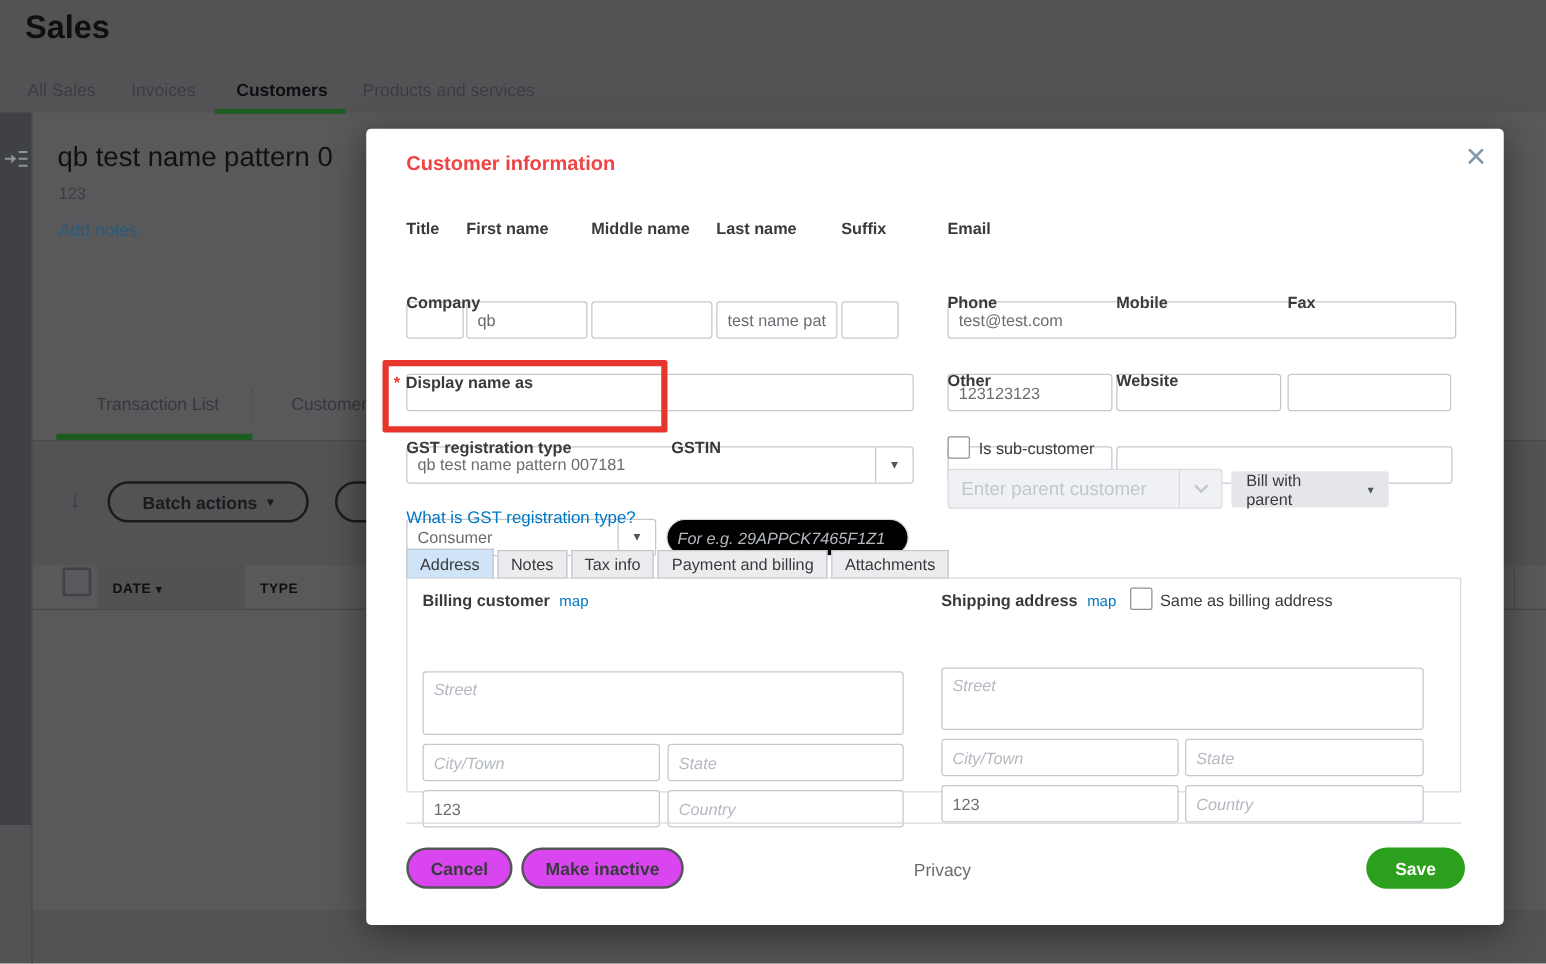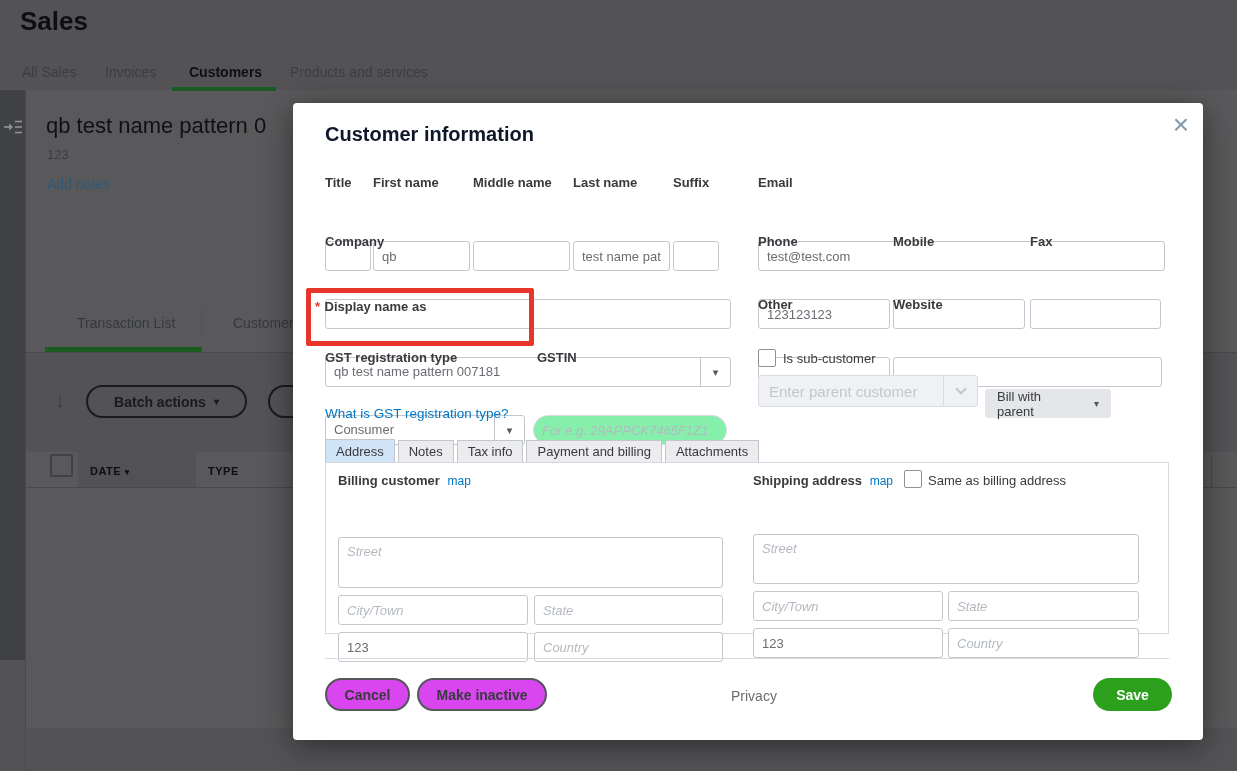--- a/index.html
+++ b/index.html
@@ -32,21 +32,21 @@
            background:#ffffff; border-radius:4px;
            box-shadow:0 6px 30px rgba(0,0,0,.45); z-index:10; }
   .lbl { font-size:13px; font-weight:600; color:#393a3d; }
   .lbl-n { font-size:13px; font-weight:400; color:#393a3d; }
   .fld { position:absolute; height:30px; border:1px solid #c3c8ce; border-radius:3px;
          font-family:"Liberation Sans",sans-serif; font-size:13px; color:#6b6c72;
          padding:0 8px; background:#fff; overflow:hidden; white-space:nowrap;margin-top:45px; }
   input.fld { outline:none; }
   textarea.fld { resize:none; padding:6px 8px; outline:none; }
   .fld::placeholder { color:#b4b9c0; font-style:italic; opacity:1; }
-  .fld.disabled { background:#86efac; border-color:#d8dbe0;border-radius:15px; }
+  .fld.disabled { background:#000000; border-color:#d8dbe0;border-radius:15px; }
   .dd-arrow { position:absolute; right:0; top:0; width:30px; height:100%;
               border-left:1px solid #c3c8ce; display:flex; align-items:center;
               justify-content:center; font-size:11px; color:#53565a; }
   .checkbox { border:1px solid #8d9096; border-radius:2px; background:#fff; width:18px; height:18px; }
   .mtab { height:23px; padding:0 10px; display:flex; align-items:center;
           font-size:13px; color:#393a3d; background:#ececee;
           border:1px solid #c1c6cc; margin-right:3px; }
   .mtab.active { background:#cfe4f6; border-bottom:none; height:24px; }
   .blue-link { color:#0077c5; text-decoration:none; }
   .pill { border:2px solid #54565b; border-radius:17px; height:33px; background:#d946ef;
@@ -111,21 +111,21 @@
   <div class="abs th-dim" style="left:90px; top:465px;">
     <span>DATE</span>
     <span style="font-size:9px;">▾</span>
   </div>
   <div class="abs th-dim" style="left:208px; top:465px;">TYPE</div>
   <div class="abs dim-border" style="left:25px; top:487px; width:1212px; height:1px;"></div>
   <div class="abs dim-border" style="left:1211px; top:455px; width:1px; height:32px;"></div>
 
   <div class="modal">
 
-    <div class="abs" style="left:32px; top:20px; font-size:20px; font-weight:600; color:#0f172a;text-align:center;">Customer information</div>
+    <div class="abs" style="left:32px; top:20px; font-size:16px; font-weight:600; color:#ef4444;text-align:center;">Customer information</div>
     <div class="abs" style="right:14px; top:6px; font-size:28px; color:#7f98ab; cursor:pointer; font-weight:400;">×</div>
 
     <div class="abs lbl" style="left:32px;  top:72px;">Title</div>
     <div class="abs lbl" style="left:80px;  top:72px;">First name</div>
     <div class="abs lbl" style="left:180px; top:72px;">Middle name</div>
     <div class="abs lbl" style="left:280px; top:72px;">Last name</div>
     <div class="abs lbl" style="left:380px; top:72px;">Suffix</div>
     <div class="abs lbl" style="left:465px; top:72px;">Email</div>
 
     <input class="fld" style="left: 32px; top: 93px; width: 46px;" value="">
@@ -167,21 +167,21 @@
       <span class="dd-arrow">▾</span>
     </div>
     <input class="fld disabled" style="left: 240px; top: 267px; width: 194px; font-style: italic;" placeholder="For e.g. 29APPCK7465F1Z1">
 
     <div class="abs" style="left:465px; top:272px; width:220px; height:32px; background:#eff1f4; border:1px solid #d8dbe0; border-radius:3px;">
       <div style="position:absolute; left:10px; top:7px; font-size:15px; color:#c3c7cd; white-space:nowrap; overflow:hidden; width:170px;">Enter parent customer</div>
       <div style="position:absolute; right:0; top:0; width:34px; height:100%; border-left:1px solid #d8dbe0; display:flex; align-items:center; justify-content:center;">
         <span class="chev"></span>
       </div>
     </div>
-    <div class="abs" style="left:692px; top:286px; width:126px; height:29px; background:#e4e6e9; border-radius:3px; display:flex; align-items:center; padding:0 12px; justify-content:space-between;gap:18px;">
+    <div class="abs" style="left:692px; top:274px; width:126px; height:29px; background:#e4e6e9; border-radius:3px; display:flex; align-items:center; padding:0 12px; justify-content:space-between;gap:18px;">
       <span style="font-size:13px; color:#393a3d;">Bill with parent</span>
       <span style="font-size:10px; color:#53565a;">▾</span>
     </div>
 
     <a class="abs blue-link" style="left:32px; top:303px; font-size:13.5px;" href="#">What is GST registration type?</a>
 
     <div class="abs" style="left:32px; top:336px; display:flex; align-items:flex-end;">
       <div class="mtab active">Address</div>
       <div class="mtab">Notes</div>
       <div class="mtab">Tax info</div>

